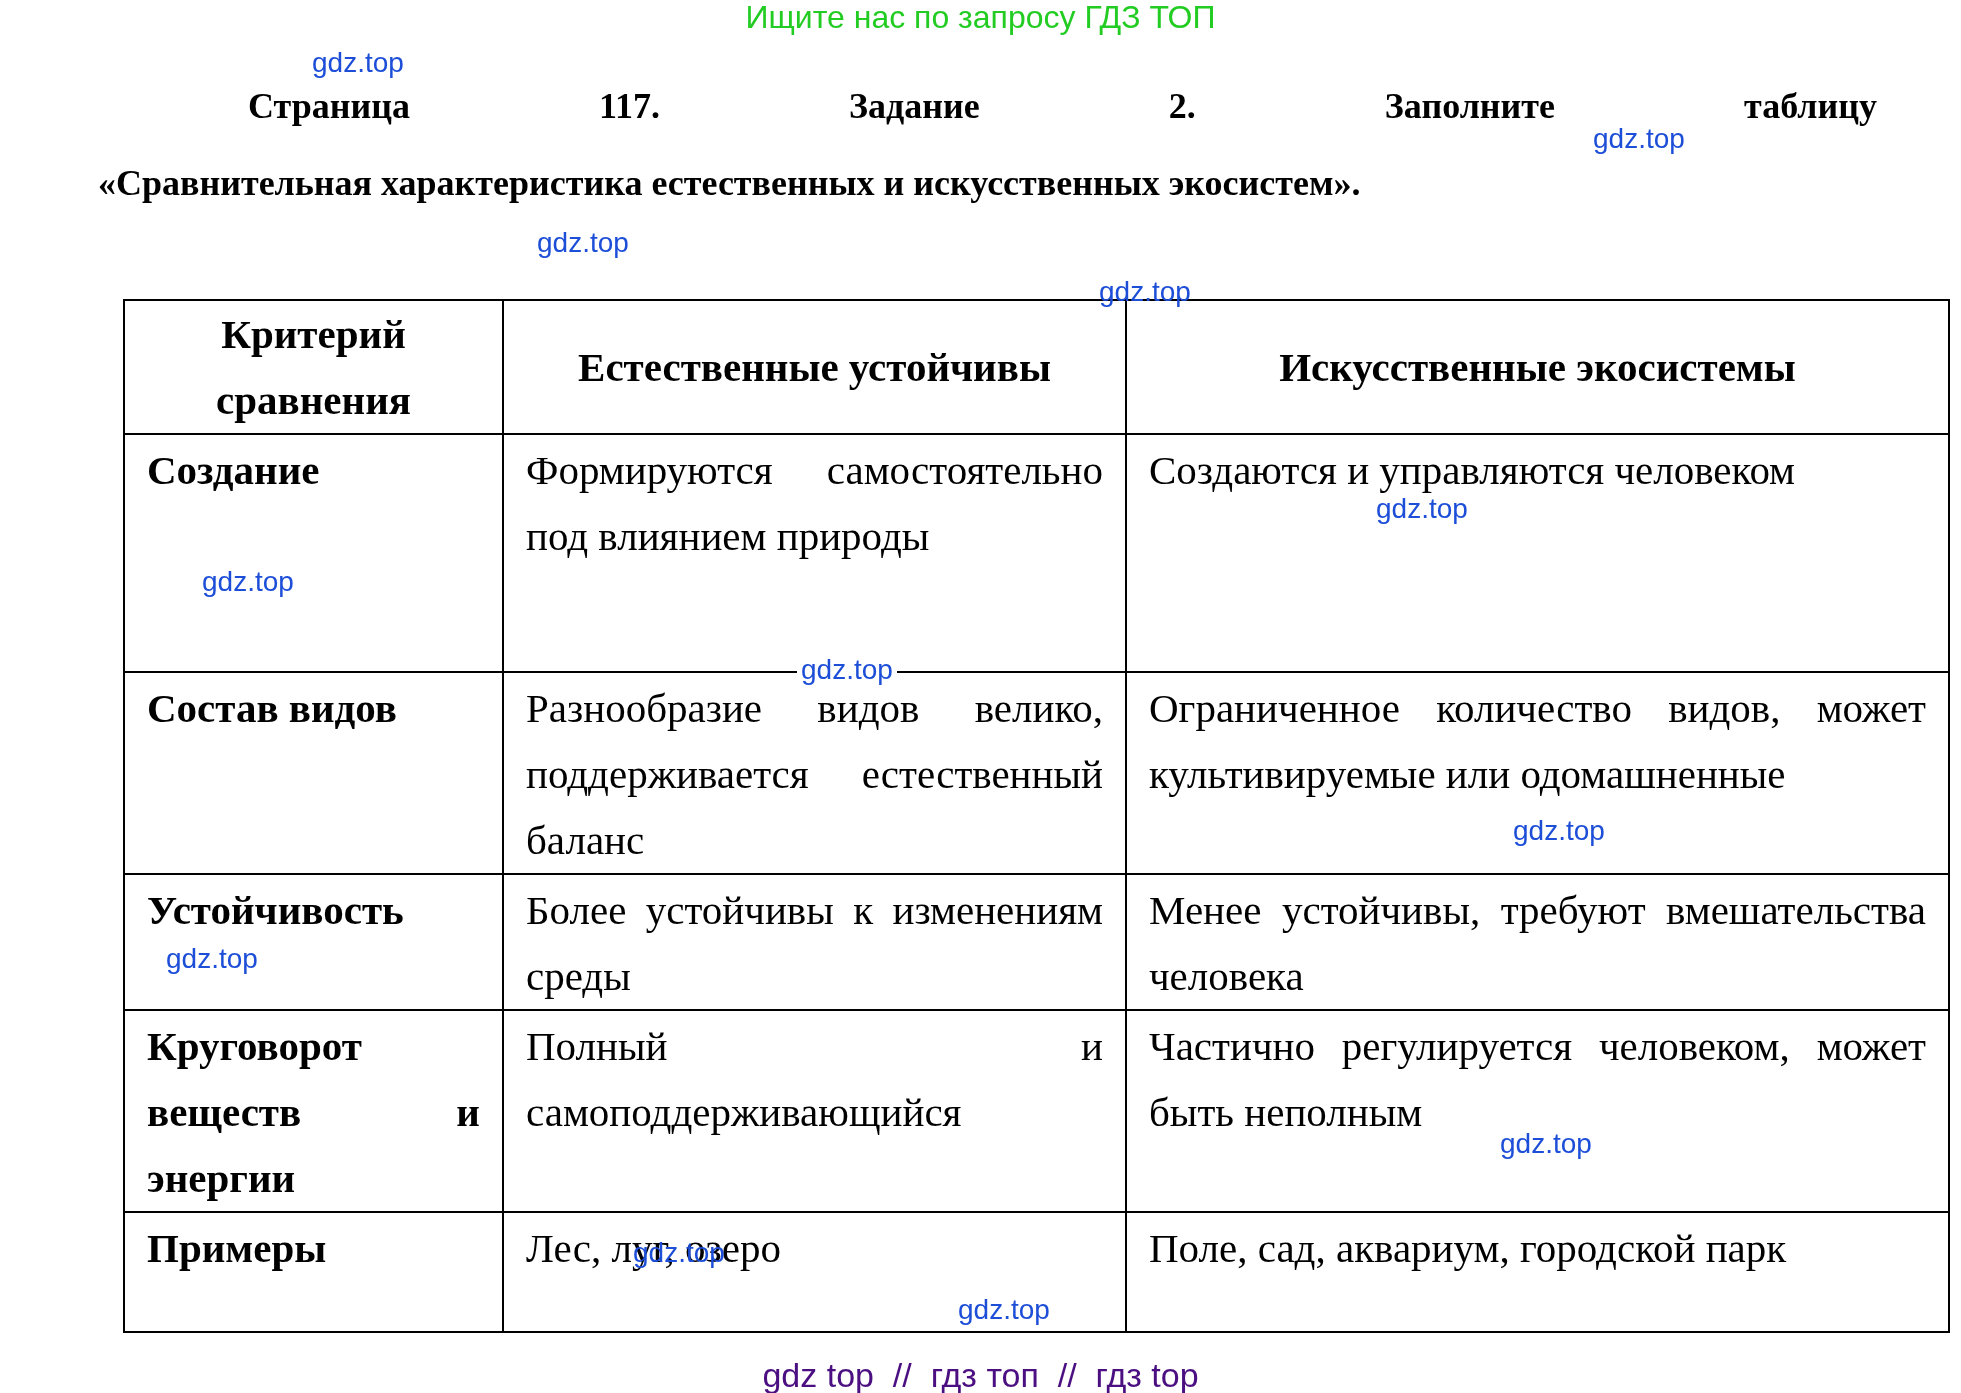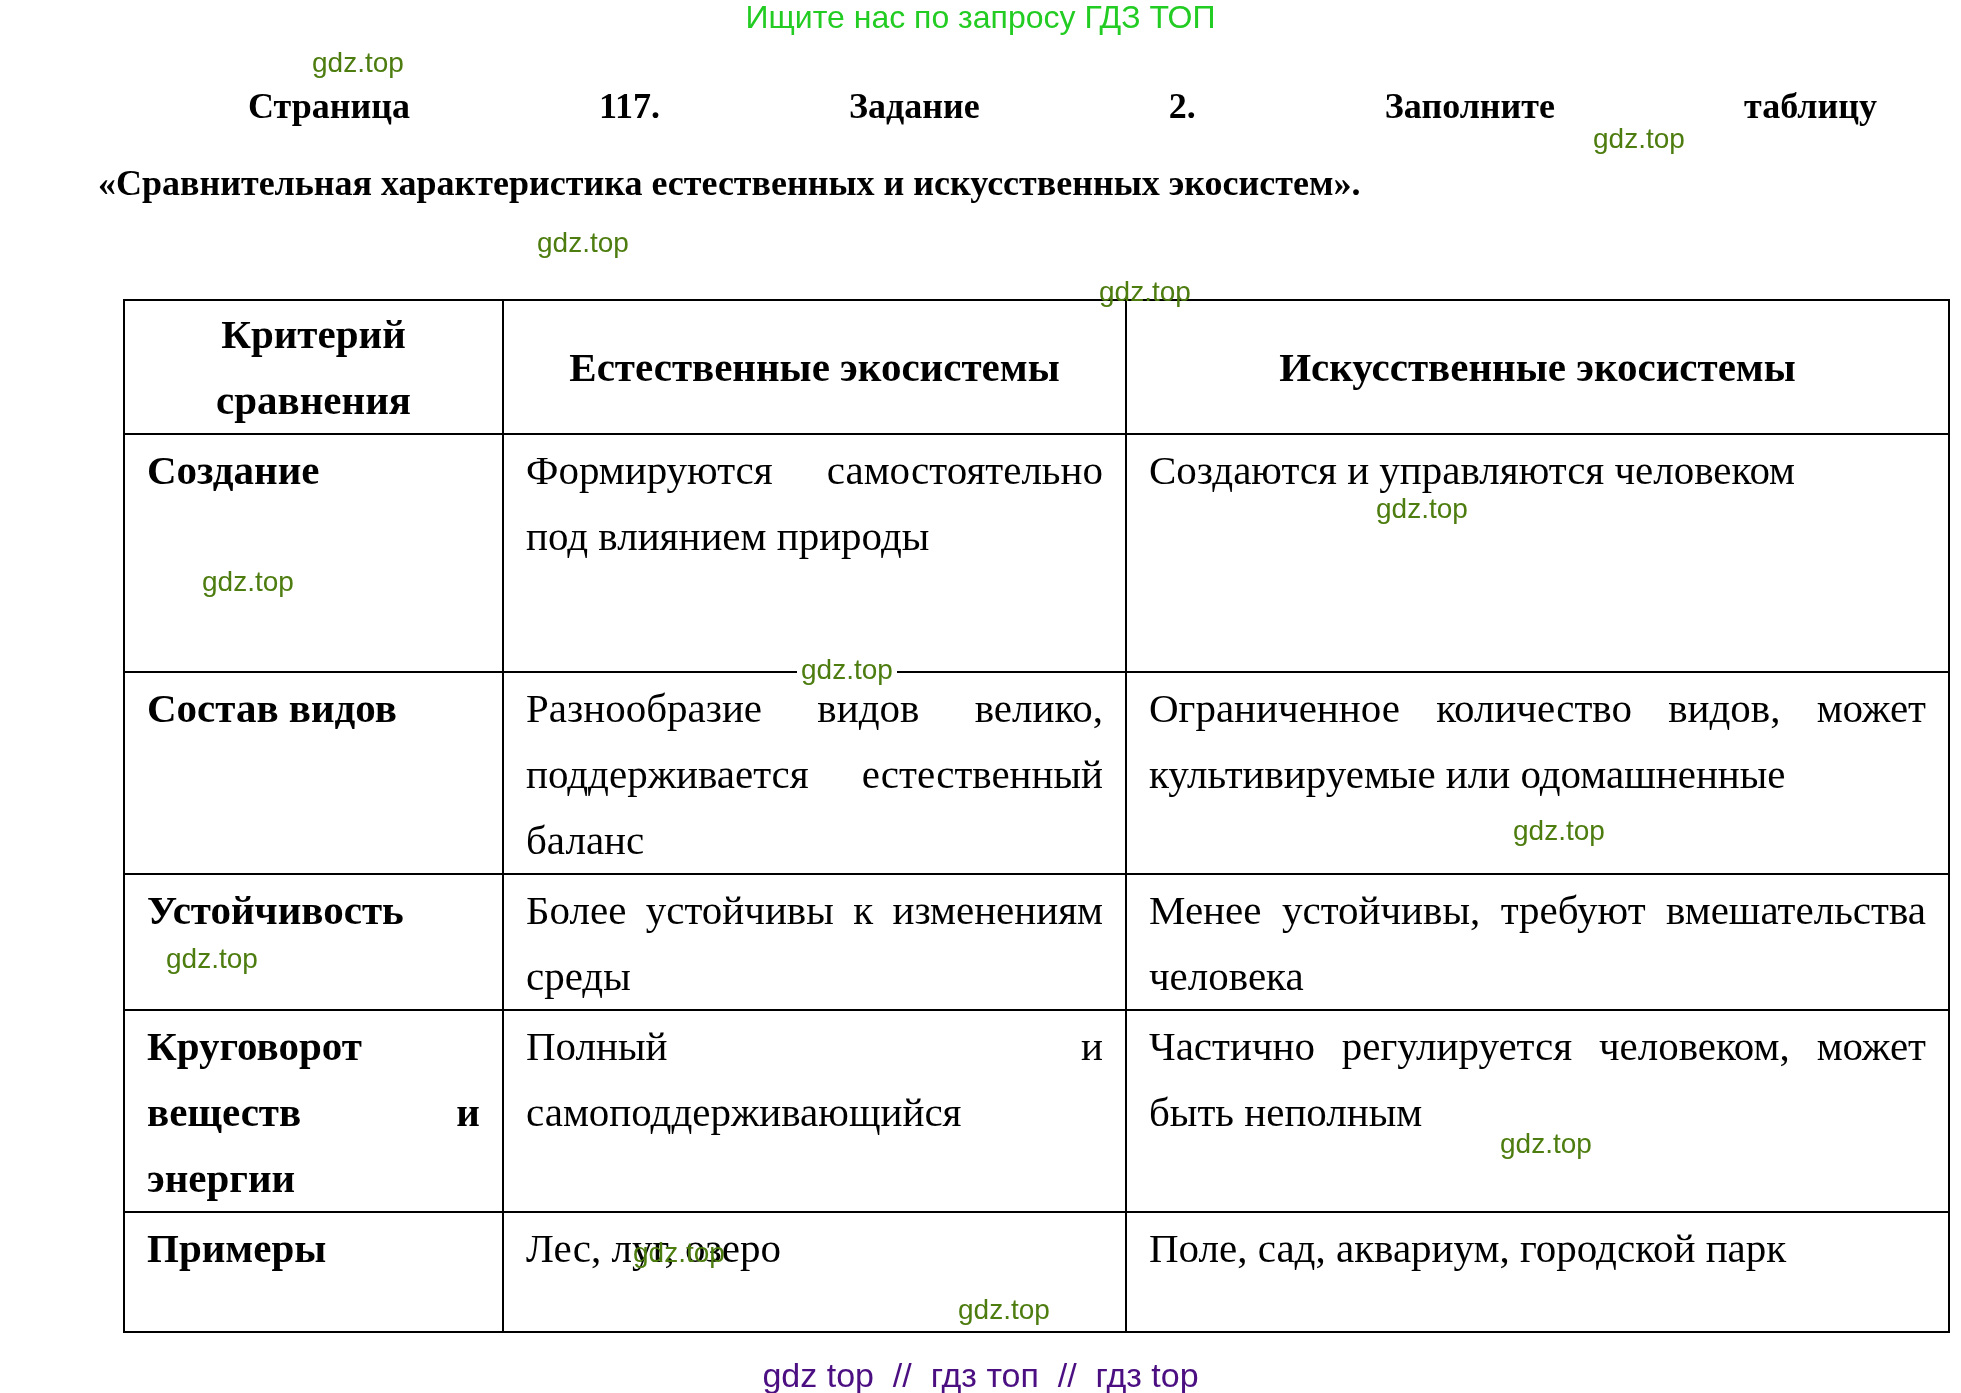--- a/index.html
+++ b/index.html
@@ -30,21 +30,21 @@
     text-align: justify; text-align-last: left;
     font-weight: normal;
   }
   .tbl th { font-weight: bold; text-align: center; text-align-last: center; vertical-align: middle; padding-top: 0; }
   .tbl td.crit { font-weight: bold; }
   .tbl col.c1 { width: 379px; }
   .tbl col.c2 { width: 623px; }
   .tbl col.c3 { width: 823px; }
   .wm {
     position: absolute; font-family: "Liberation Sans", "DejaVu Sans", sans-serif;
-    font-size: 28px; line-height: 30px; color: #4d7c0f; white-space: nowrap;
+    font-size: 28px; line-height: 30px; color: #1d4ed8; white-space: nowrap;
   }
   .footer {
     position: absolute; left: 0; width: 1961px; top: 1355px; text-align: center;
     font-family: "Liberation Sans", "DejaVu Sans", sans-serif;
     font-size: 34px; line-height: 40px; color: #4b0f82; white-space: pre;
   }
 </style>
 </head>
 <body>
 
@@ -57,21 +57,21 @@
 
 <table class="tbl">
   <colgroup>
       <col class="c1">
       <col class="c2">
       <col class="c3">
     </colgroup>
   <tbody>
       <tr style="height:133px">
     <th>Критерий сравнения</th>
-    <th>Естественные экосистемы</th>
+    <th>Естественные устойчивы</th>
     <th>Искусственные экосистемы</th>
   </tr>
   <tr style="height:238px">
     <td class="crit">Создание</td>
     <td>Формируются самостоятельно под влиянием природы</td>
     <td>Создаются и управляются человеком</td>
   </tr>
   <tr style="height:201px">
     <td class="crit">Состав видов</td>
     <td>Разнообразие видов велико, поддерживается естественный баланс</td>

